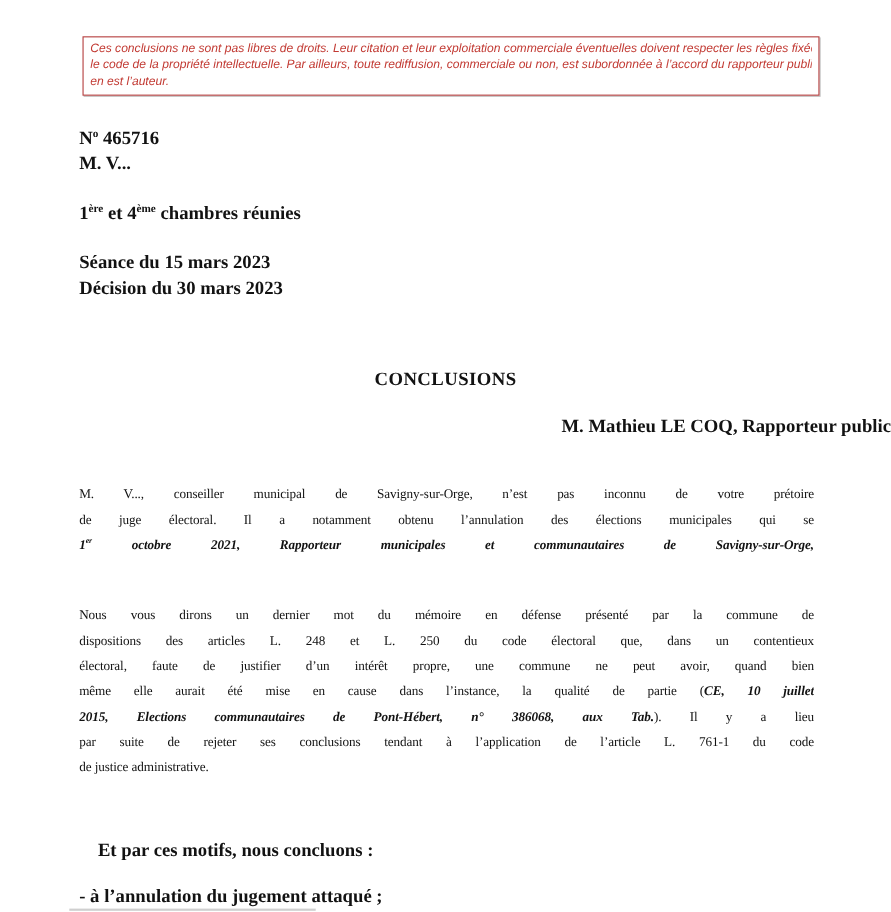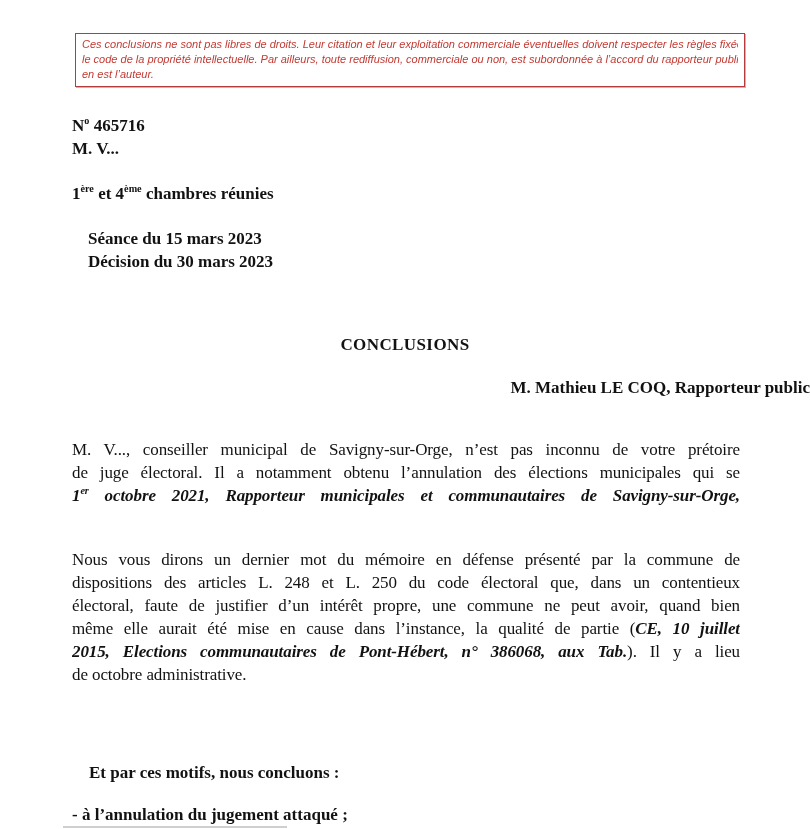--- a/index.html
+++ b/index.html
@@ -30,33 +30,33 @@
     background: #ffffff;
   }
   .notice-line { white-space: nowrap; overflow: hidden; }
 
   
   .bold-line { font-weight: bold; font-size: 17px; line-height: 23px; }
   .sup { vertical-align: super; font-size: 60%; line-height: 0; }
 
   .case-block   { position: absolute; left: 72px; top: 114px; }
   .chambers     { position: absolute; left: 72px; top: 182px; }
-  .dates        { position: absolute; left: 88px; top: 227px; }
+  .dates        { position: absolute; left: 72px; top: 227px; }
 
   .doc-title {
     position: absolute; left: 0; top: 335px; width: 100%;
     text-align: center; font-weight: bold; font-size: 17px; letter-spacing: .4px;
   }
   .rapporteur {
     position: absolute; left: 0; top: 378px; width: 100%;
     text-align: right; font-weight: bold; font-size: 17px;
   }
 
   
-  .para { position: absolute; left: 72px; width: 668px; font-size: 17px; line-height: 23px; letter-spacing: -0.1px; font-family: Liberation Serif, serif; }
+  .para { position: absolute; left: 72px; width: 668px; font-size: 12px; line-height: 23px; letter-spacing: -0.1px; font-family: Liberation Serif, serif; }
   .p1 { top: 438px; }
   .p2 { top: 548px; }
   .jline { text-align: justify; text-align-last: justify; height: 23px; overflow: hidden; }
   .plainline { height: 23px; overflow: hidden; }
   .bi { font-weight: bold; font-style: italic; }
 
   .motifs     { position: absolute; left: 89px; top: 761px; }
   .conclusion { position: absolute; left: 72px; top: 803px; }
 
   
@@ -94,21 +94,22 @@
     <div class="jline">de juge électoral. Il a notamment obtenu l’annulation des élections municipales qui se</div>
     <div class="jline bi"><span>1</span><span class="sup">er</span><span> octobre 2021, Rapporteur municipales et communautaires de Savigny-sur-Orge,</span></div>
   </div>
 
   <div class="para p2">
     <div class="jline">Nous vous dirons un dernier mot du mémoire en défense présenté par la commune de</div>
     <div class="jline">dispositions des articles L. 248 et L. 250 du code électoral que, dans un contentieux</div>
     <div class="jline">électoral, faute de justifier d’un intérêt propre, une commune ne peut avoir, quand bien</div>
     <div class="jline"><span>même elle aurait été mise en cause dans l’instance, la qualité de partie (</span><span class="bi">CE, 10 juillet</span></div>
     <div class="jline"><span class="bi">2015, Elections communautaires de Pont-Hébert, n° 386068, aux Tab.</span><span>). Il y a lieu</span></div>
-    <div class="plainline">de octobre administrative.</div>
+    <div class="jline">par suite de rejeter ses conclusions tendant à l’application de l’article L. 761-1 du code</div>
+    <div class="plainline">de justice administrative.</div>
   </div>
 
   <div class="motifs bold-line">Et par ces motifs, nous concluons :</div>
 
   <div class="conclusion bold-line">- à l’annulation du jugement attaqué ;</div>
 
   <div class="cutoff"></div>
 
 </div>
 

